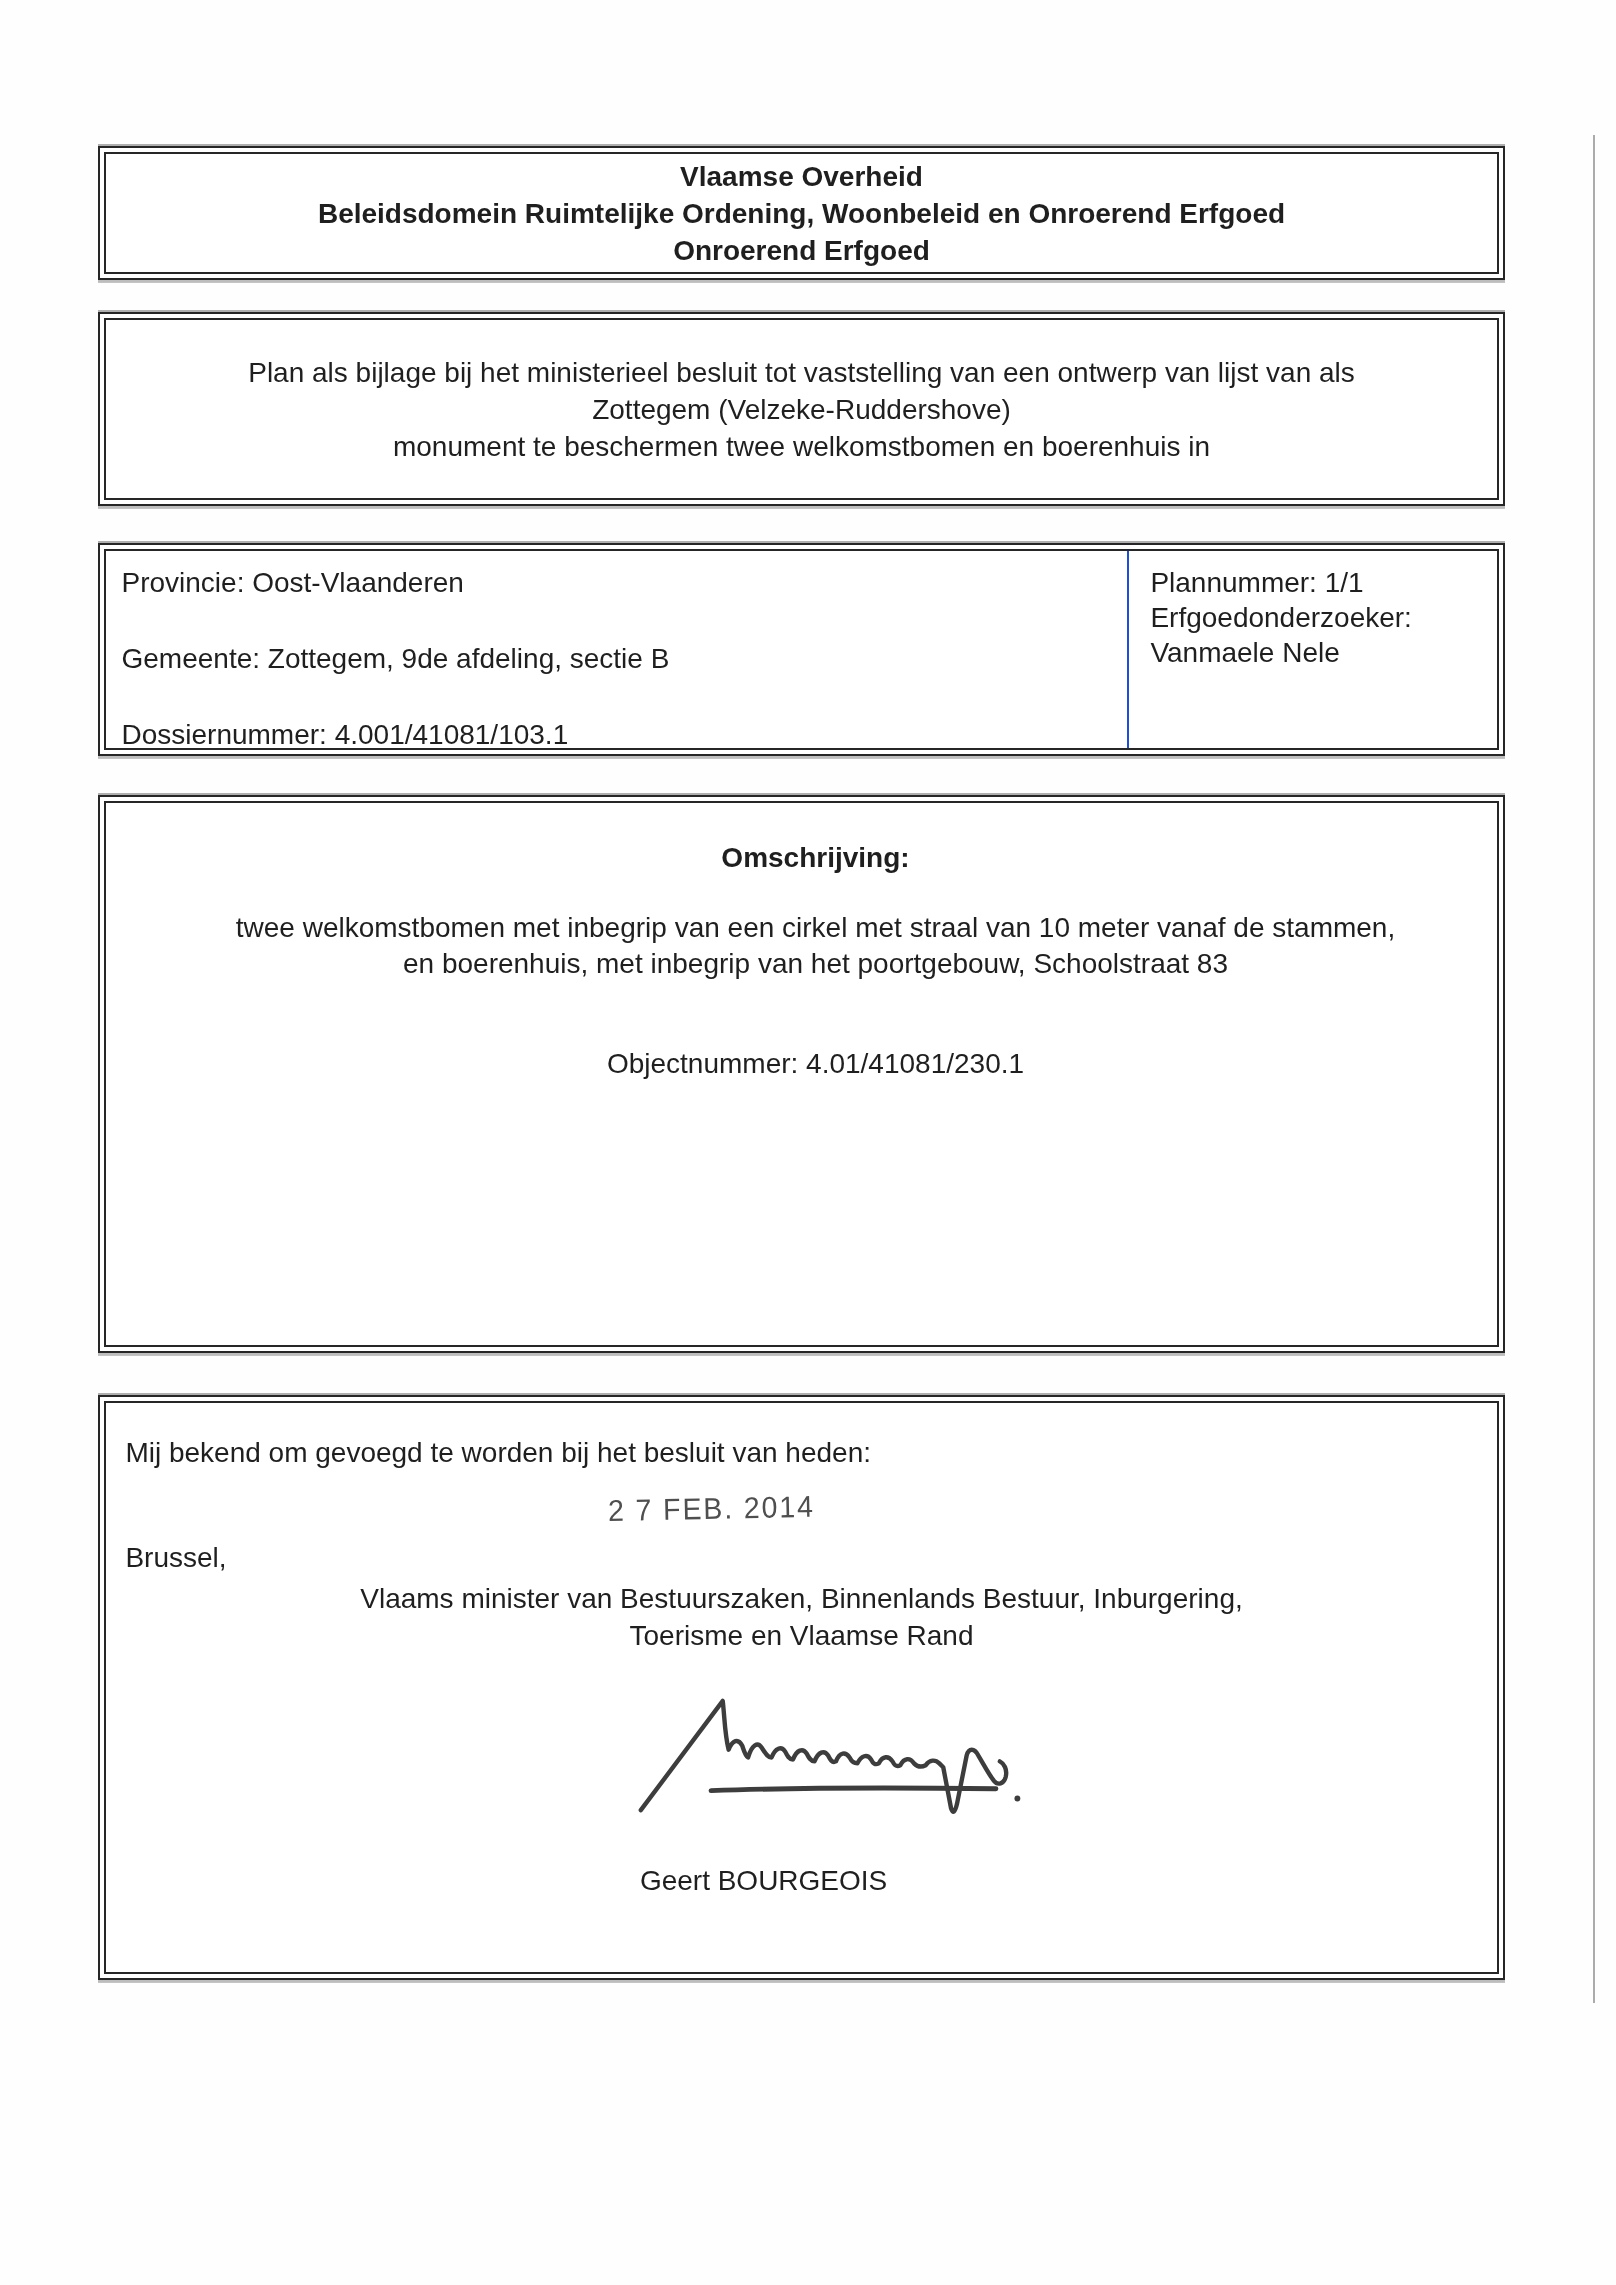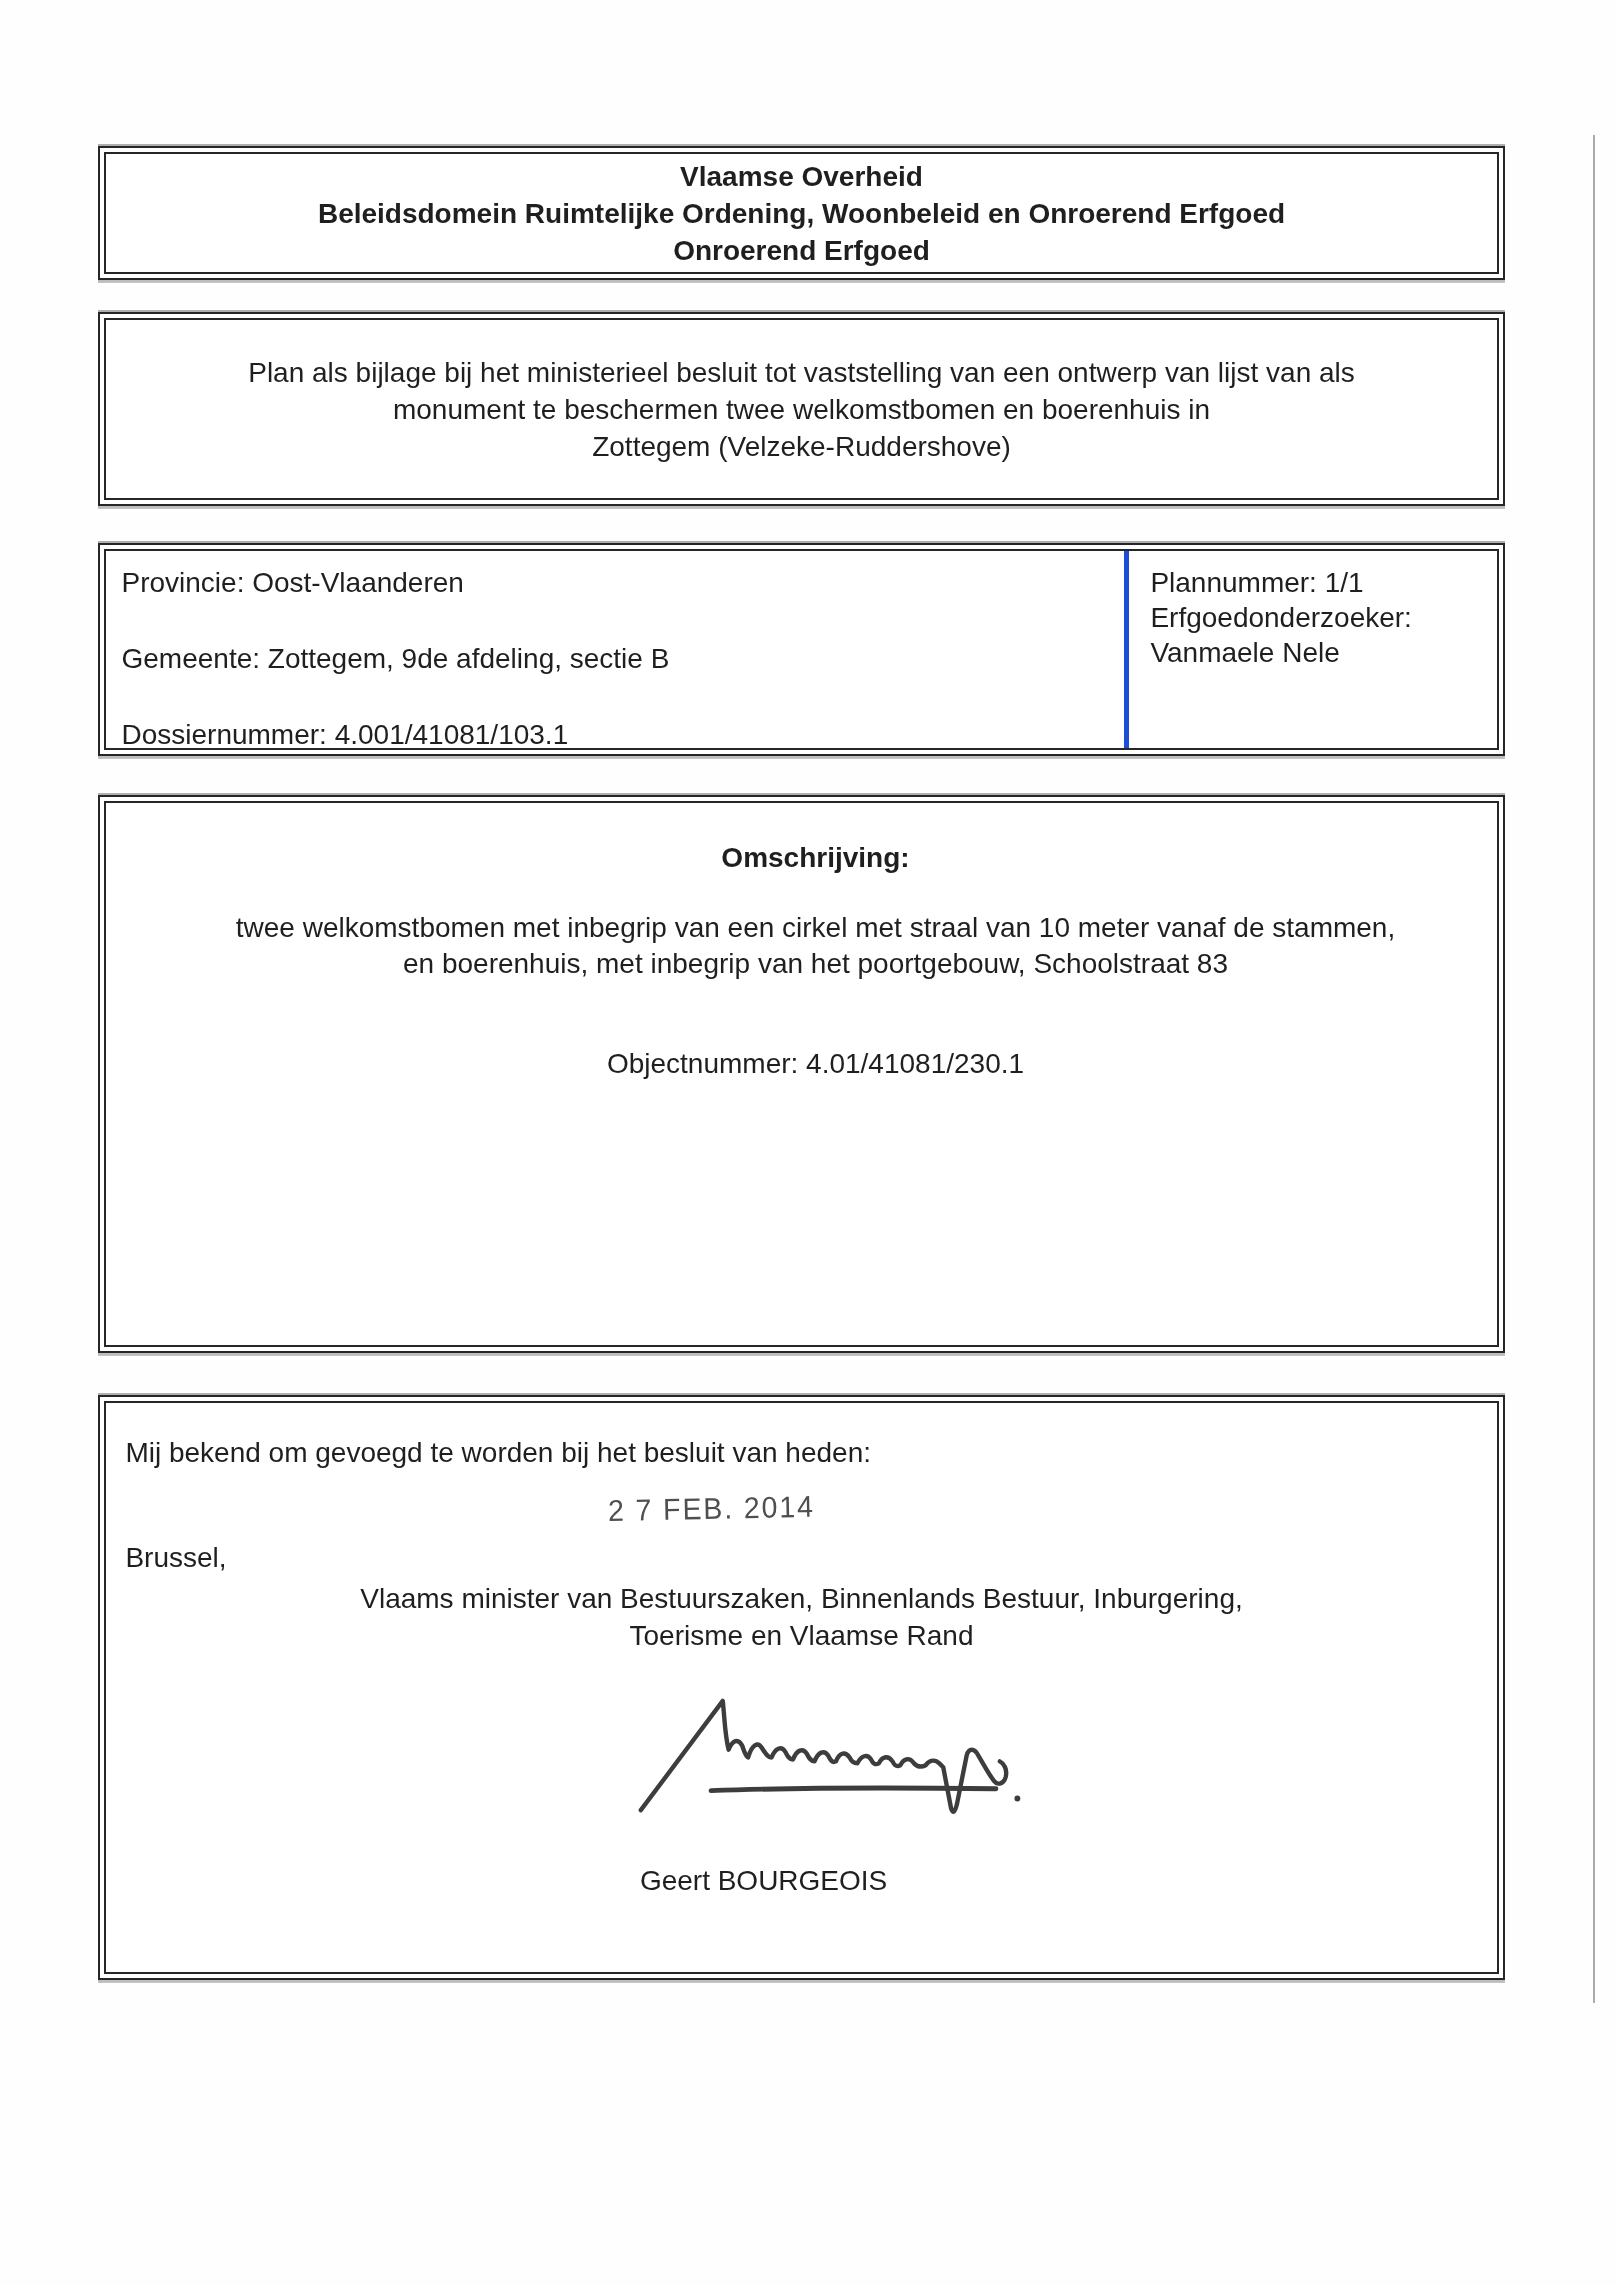--- a/index.html
+++ b/index.html
@@ -39,21 +39,21 @@
   
   .box-header { top:146px; height:134px; }
   .box-title  { top:312px; height:194px; }
   .box-info   { top:543px; height:213px; }
   .box-desc   { top:795px; height:558px; }
   .box-sign   { top:1395px; height:585px; }
 
   
   .info-left {
     position:absolute; left:0; top:0; bottom:0; width:1023px;
-    border-right:5px solid #1d4ed8;
+    border-right:2px solid #1d4ed8;
     padding:13.7px 0 0 15.6px;
   }
   .info-left .row { line-height:35px; }
   .info-left .row + .row { margin-top:41px; }
   .info-right {
     position:absolute; left:1023px; right:0; top:0;
     padding:13.7px 0 0 21.5px;
   }
   .info-right .block { line-height:35px; }
   .info-right .block + .block { }
@@ -91,22 +91,22 @@
         <div>Beleidsdomein Ruimtelijke Ordening, Woonbeleid en Onroerend Erfgoed</div>
         <div>Onroerend Erfgoed</div>
       </div>
     </div>
   </div>
 
   <div class="box box-title">
     <div class="box-inner">
       <div class="center-lines txt">
         <div>Plan als bijlage bij het ministerieel besluit tot vaststelling van een ontwerp van lijst van als</div>
+        <div>Zottegem (Velzeke-Ruddershove)</div>
         <div>monument te beschermen twee welkomstbomen en boerenhuis in</div>
-        <div>Zottegem (Velzeke-Ruddershove)</div>
       </div>
     </div>
   </div>
 
   <div class="box box-info">
     <div class="box-inner">
       <div class="info-left txt">
         <div class="row">Provincie: Oost-Vlaanderen</div>
         <div class="row">Gemeente: Zottegem, 9de afdeling, sectie B</div>
         <div class="row">Dossiernummer: 4.001/41081/103.1</div>

